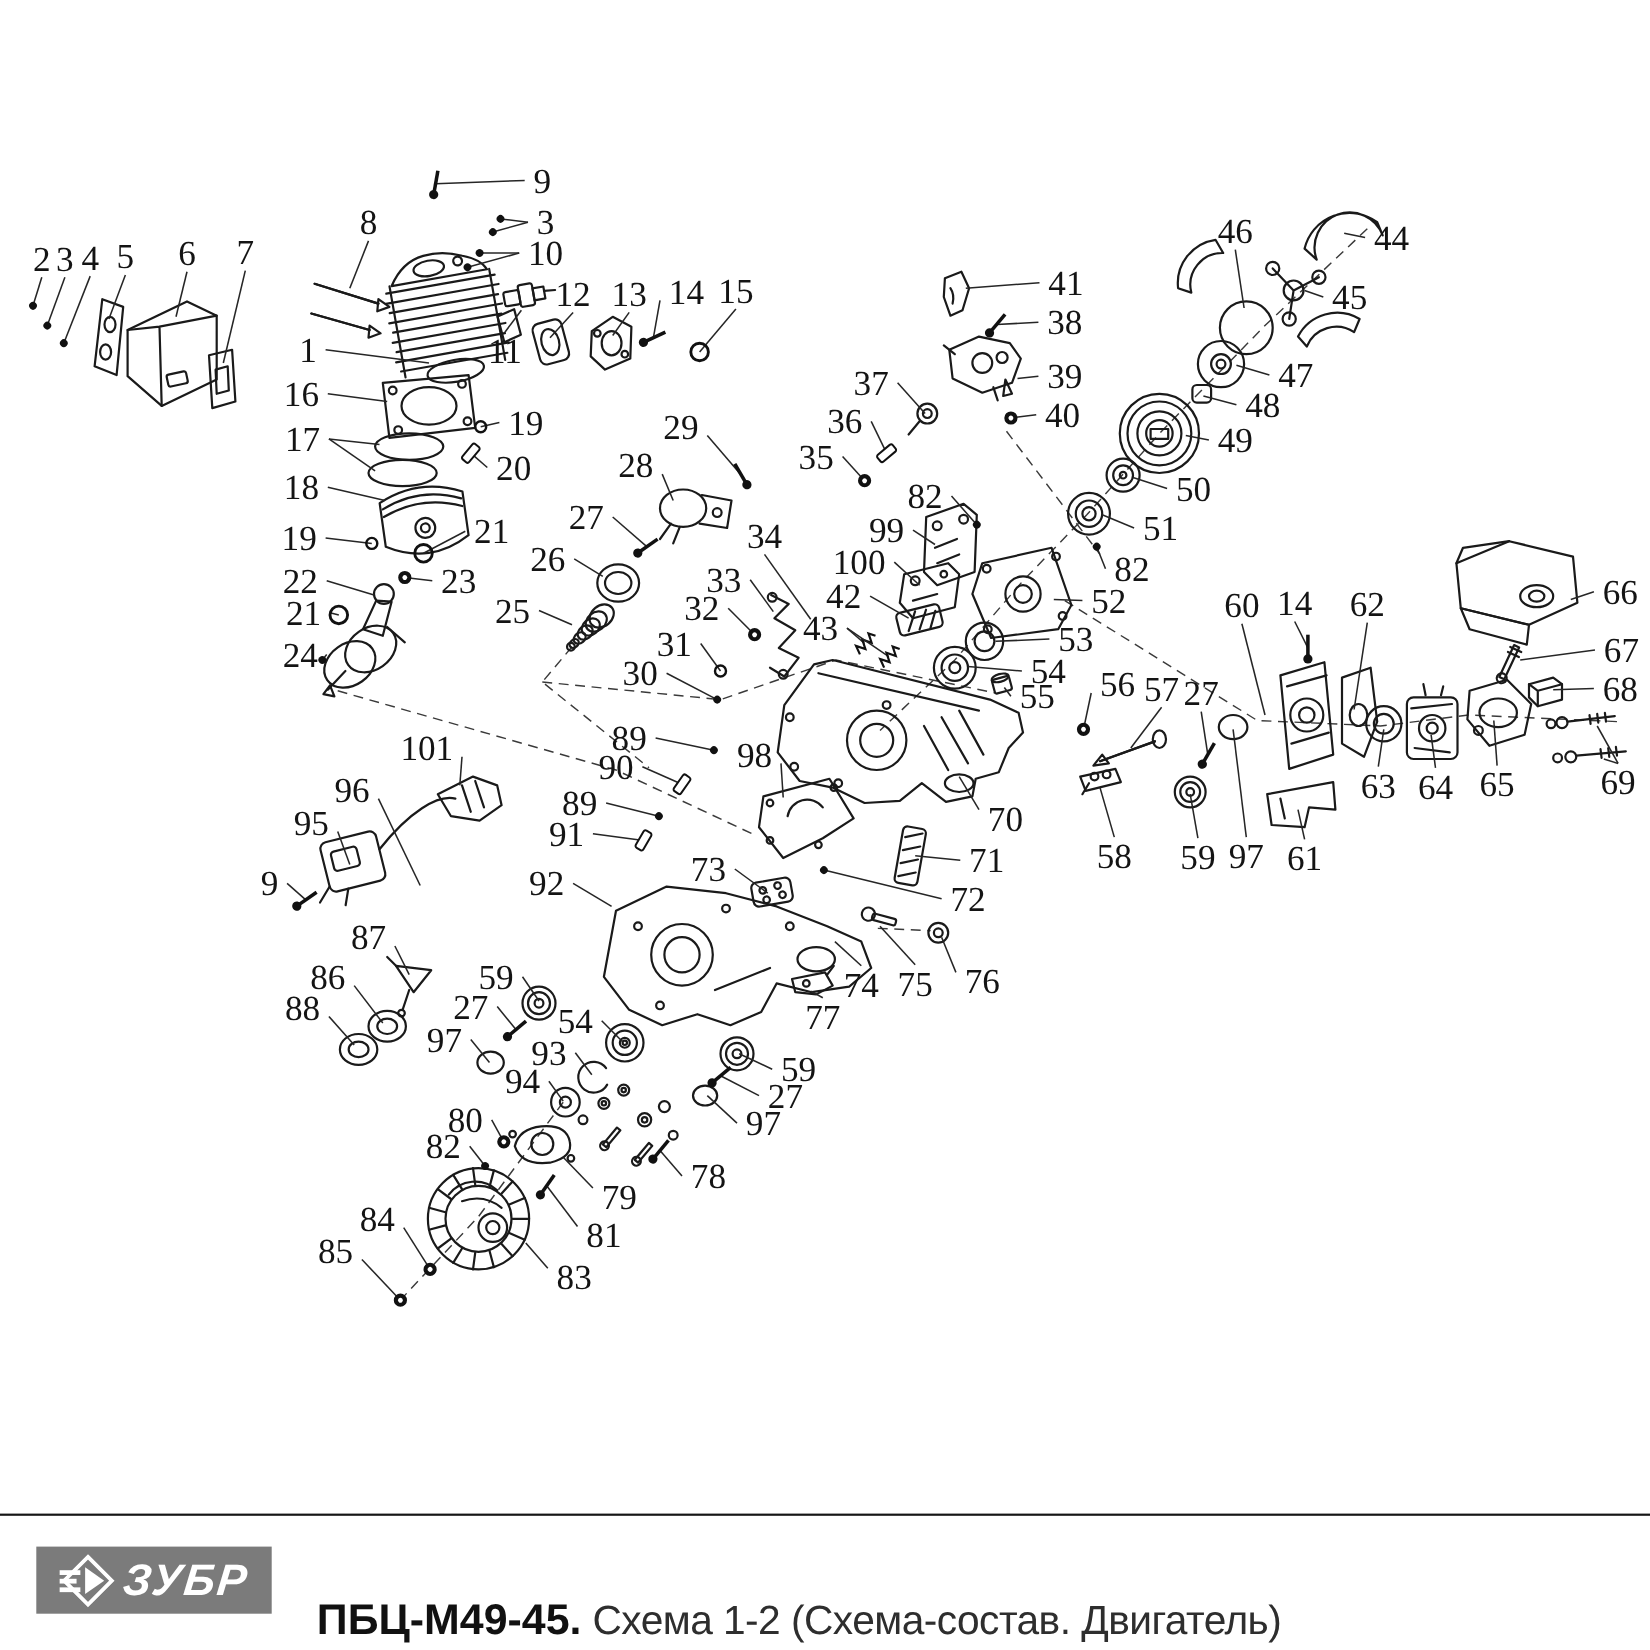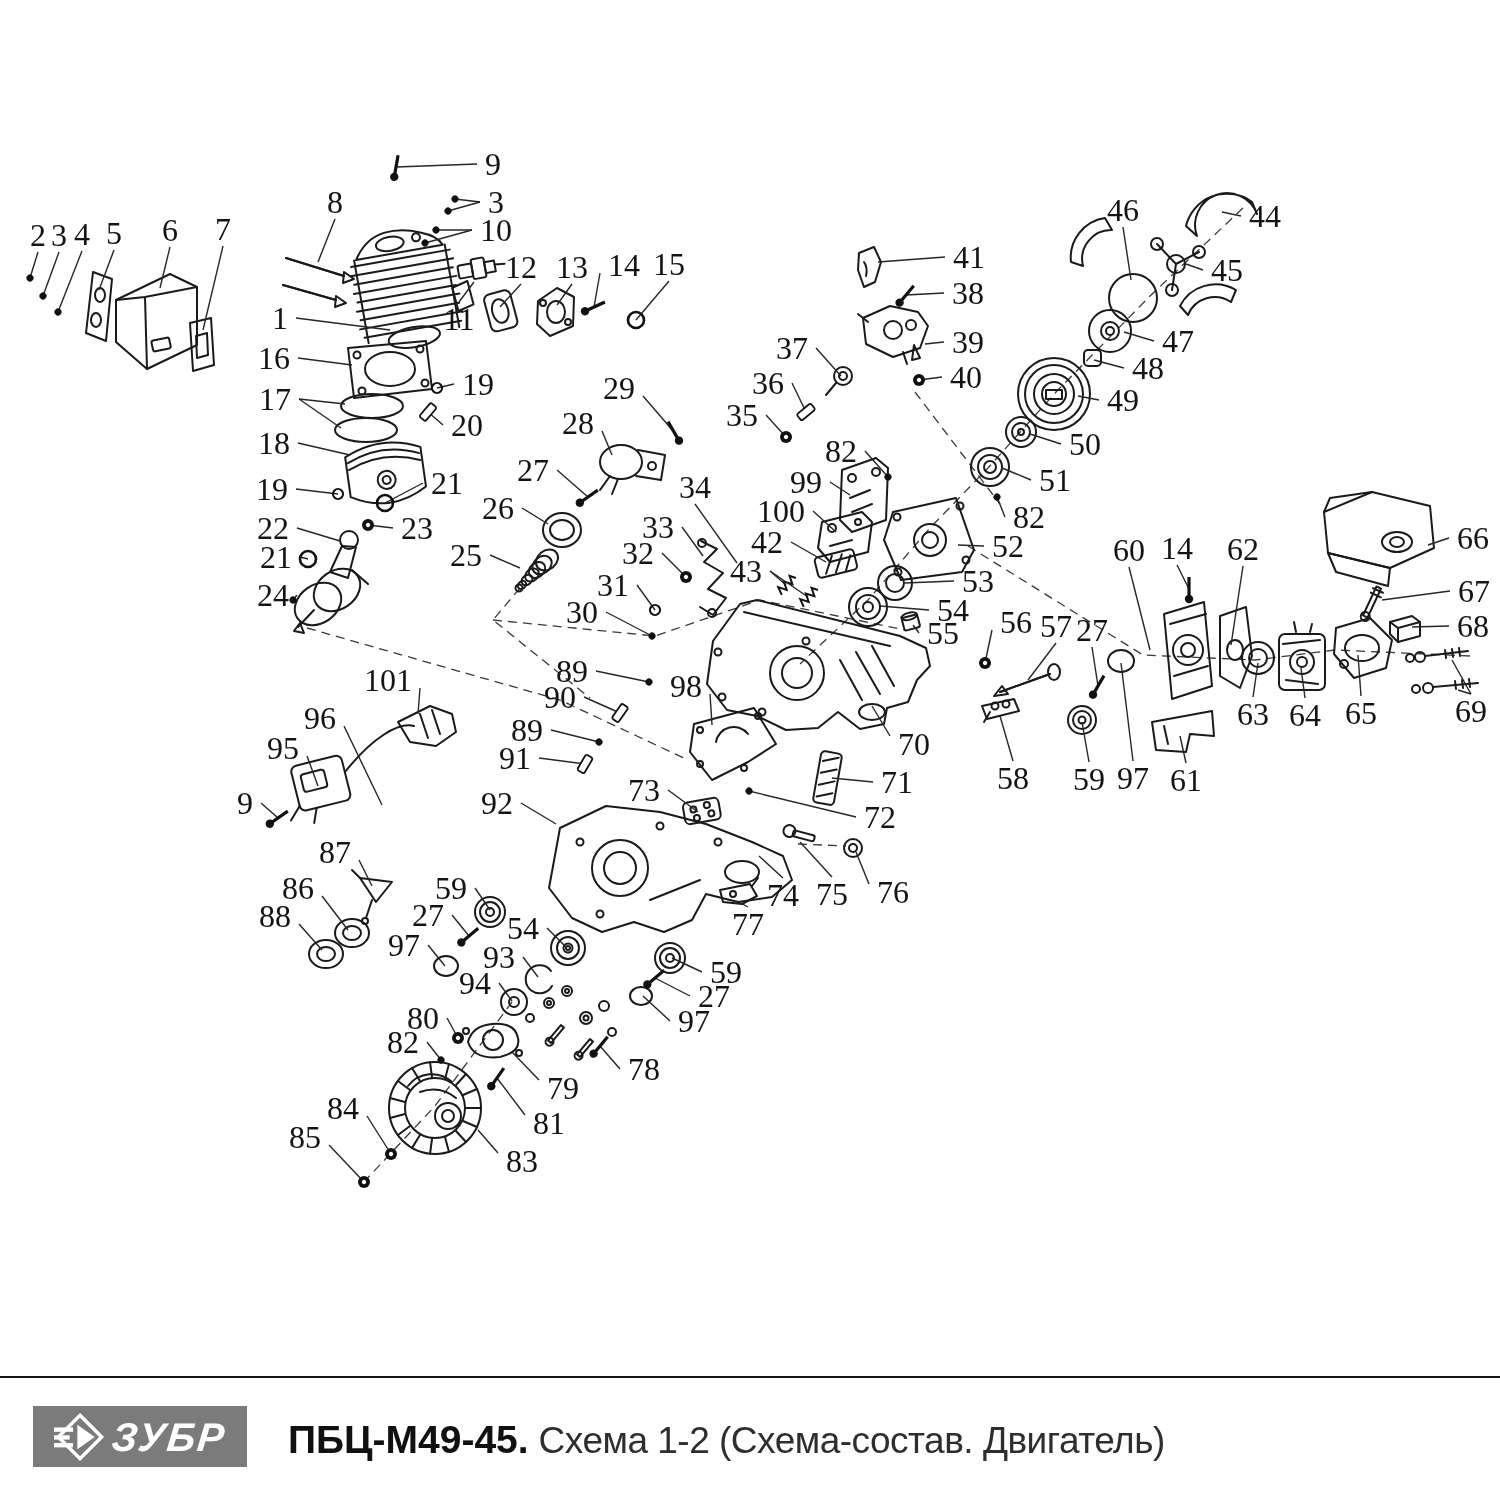--- a/index.html
+++ b/index.html
@@ -10,21 +10,21 @@
   #diagram .part, #diagram .part *{stroke:#1a1a1a;stroke-width:2;fill:none;
         stroke-linecap:round;stroke-linejoin:round;}
   #diagram .dash{stroke:#3a3a3a;stroke-width:1.3;fill:none;stroke-dasharray:9 6;}
   #diagram text{font-family:"Liberation Serif","DejaVu Serif",serif;font-size:32px;fill:#141414;}
   #diagram .leader{stroke:#262626;stroke-width:1.4;fill:none;}
   .footer-rule{position:absolute;left:0;top:1376px;width:1500px;height:2px;background:#161616;}
   .brand-logo{position:absolute;left:33px;top:1406px;width:214px;height:61px;background:#7b7b7b;
         display:flex;align-items:center;justify-content:center;gap:6px;}
   .brand-logo .logo-text{color:#fff;font-weight:800;font-style:italic;font-size:40px;
         letter-spacing:2px;transform:skewX(-6deg);line-height:1;}
-  .doc-title{position:absolute;left:288px;top:1413px;height:54px;line-height:54px;white-space:nowrap;}
+  .doc-title{position:absolute;left:288px;top:1446px;height:54px;line-height:54px;white-space:nowrap;}
   .doc-title .model{font-weight:700;font-size:39px;color:#111;}
   .doc-title .subtitle{font-weight:400;font-size:37px;color:#2e2e2e;letter-spacing:-0.5px;margin-left:10px;}
 </style>
 </head>
 <body>
 
 <div class="page">
 
 <svg id="diagram" width="1500" height="1376" viewBox="0 0 1500 1376">
 

